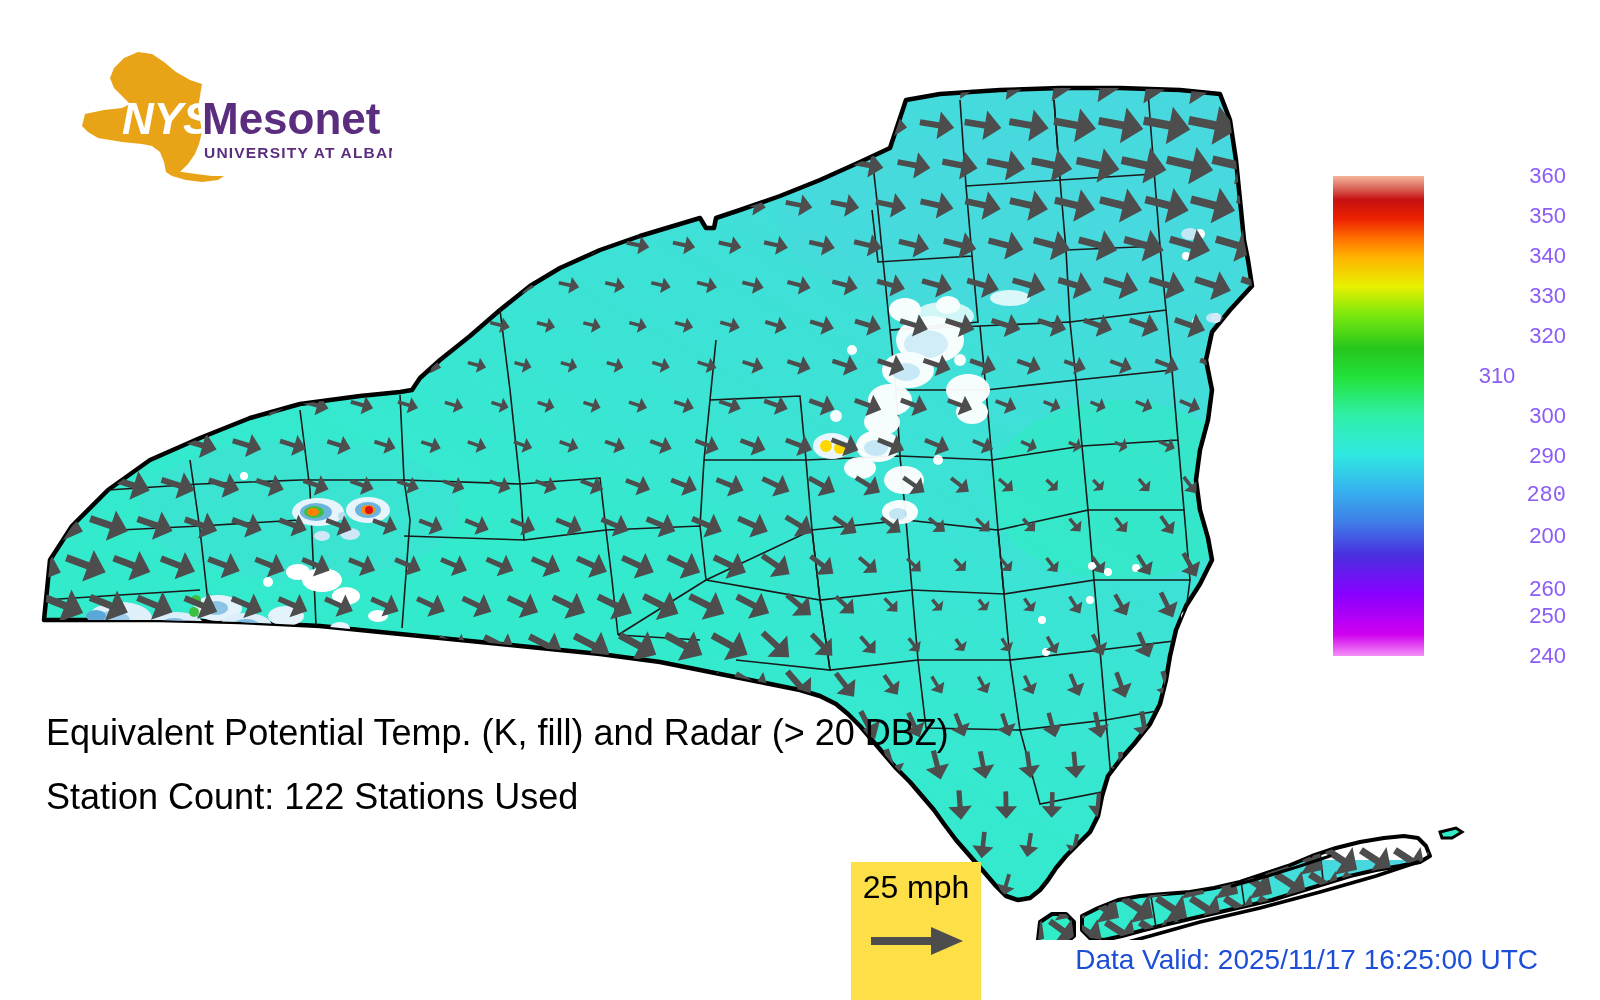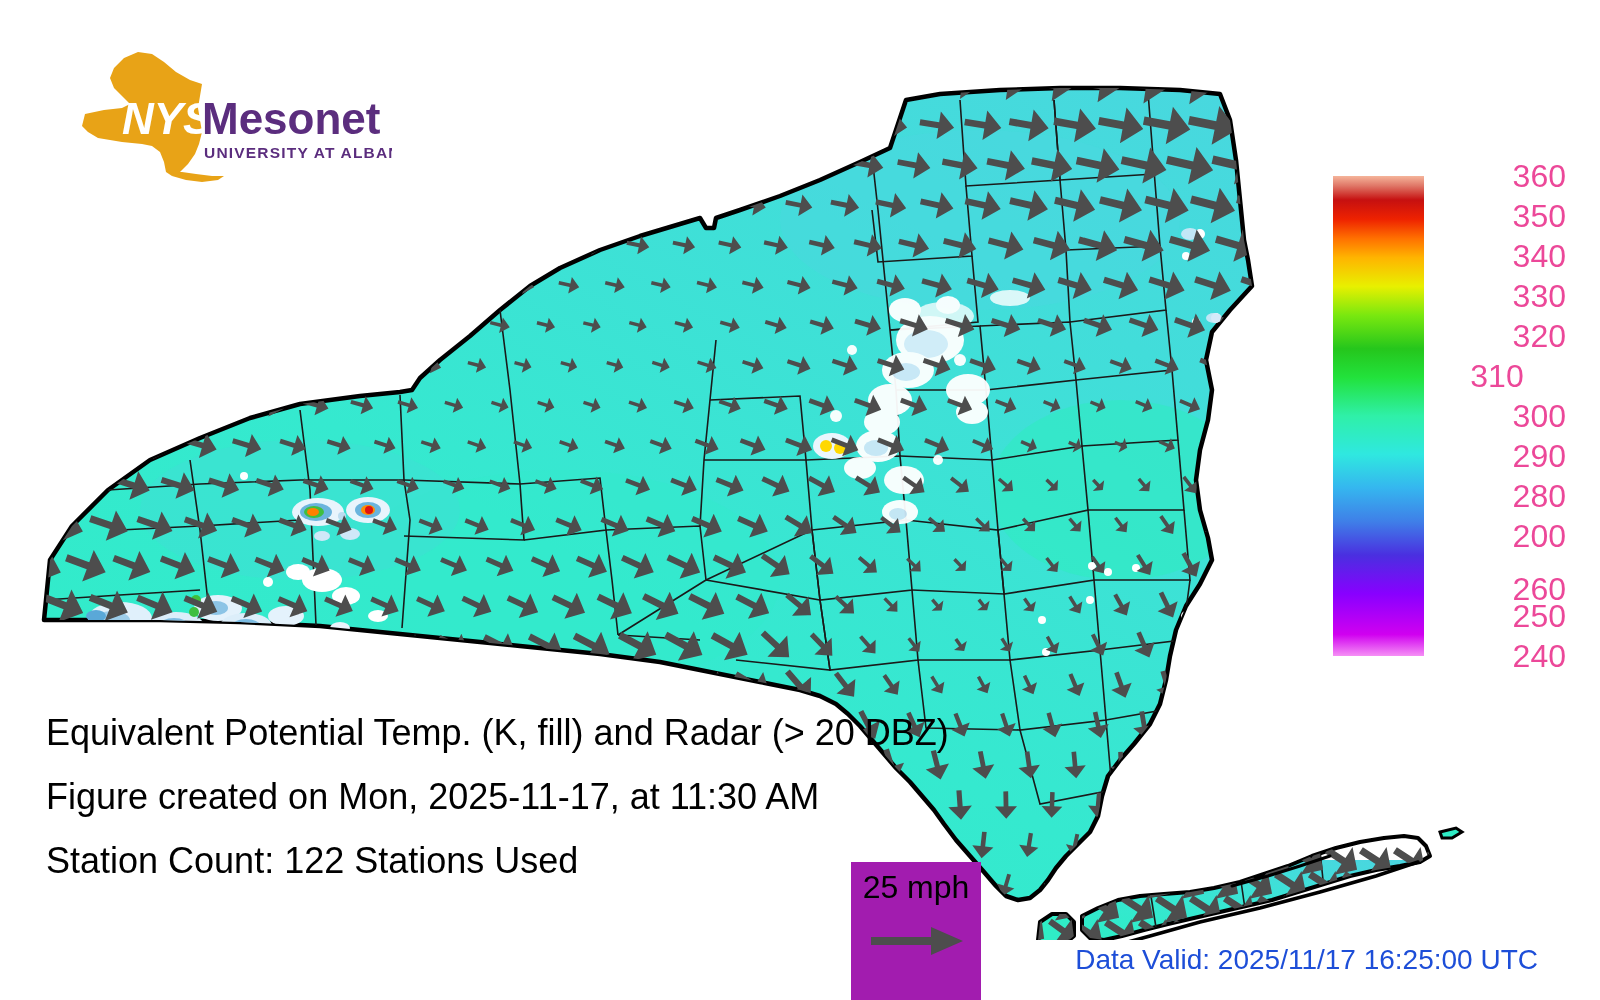--- a/index.html
+++ b/index.html
@@ -76,24 +76,24 @@
     left: 95px;
     top: 0;
     width: 150px;
     height: 480px;
   }
   .cb-tick {
     position: absolute;
     left: 0;
     width: 138px;
     text-align: right;
-    font-size: 32px;
+    font-size: 22px;
     line-height: 30px;
     font-family: "Liberation Sans", sans-serif;
-    color: #ec4899;
+    color: #8b5cf6;
     white-space: nowrap;
   }
 
   
   #caption {
     position: absolute;
     left: 46px;
     top: 718px;
     width: 860px;
   }
@@ -106,21 +106,21 @@
     font-family: "Liberation Sans", sans-serif;
   }
 
   
   #wind-key {
     position: absolute;
     left: 851px;
     top: 862px;
     width: 130px;
     height: 138px;
-    background: #a21caf;
+    background: #fde047;
   }
   #wind-key-label {
     position: absolute;
     left: 0; top: 6px;
     width: 130px;
     text-align: center;
     font-size: 32px;
     line-height: 38px;
     color: #000;
     font-family: "Liberation Sans", sans-serif;
@@ -1064,31 +1064,30 @@
   <div id="colorbar-gradient"></div>
   <div id="colorbar-ticks">
       <div class="cb-tick" style="top: -15px;">360</div>
       <div class="cb-tick" style="top: 25px;">350</div>
       <div class="cb-tick" style="top: 65px;">340</div>
       <div class="cb-tick" style="top: 105px;">330</div>
       <div class="cb-tick" style="top: 145px;">320</div>
       <div class="cb-tick" style="top: 185px; text-align: center;">310</div>
       <div class="cb-tick" style="top: 225px; text-align: right;">300</div>
       <div class="cb-tick" style="top: 265px;">290</div>
-      <div class="cb-tick" style="top: 305px;">280</div>
+      <div class="cb-tick" style="top: 305px; font-family: Liberation Mono, monospace;">280</div>
       <div class="cb-tick" style="top: 345px;">200</div>
       <div class="cb-tick" style="top: 398px;">260</div>
       <div class="cb-tick" style="top: 425px;">250</div>
       <div class="cb-tick" style="top: 465px;">240</div>
     </div>
 </div>
 
 <div id="caption">
   <div class="cap-line">Equivalent Potential Temp. (K, fill) and Radar (&gt; 20 DBZ)</div>
-  <div class="cap-line">Figure created on Mon, 2025-11-17, at 11:30 AM</div>
   <div class="cap-line">Station Count: 122 Stations Used</div>
 </div>
 
 <div id="wind-key">
   <div id="wind-key-label">25 mph</div>
   <div id="wind-key-arrow">
     <svg viewBox="0 0 96 34" xmlns="http://www.w3.org/2000/svg">
       <path d="M2 13 L62 13 L62 3 L94 17 L62 31 L62 21 L2 21 Z" fill="#4d4d4d"></path>
     </svg>
   </div>

